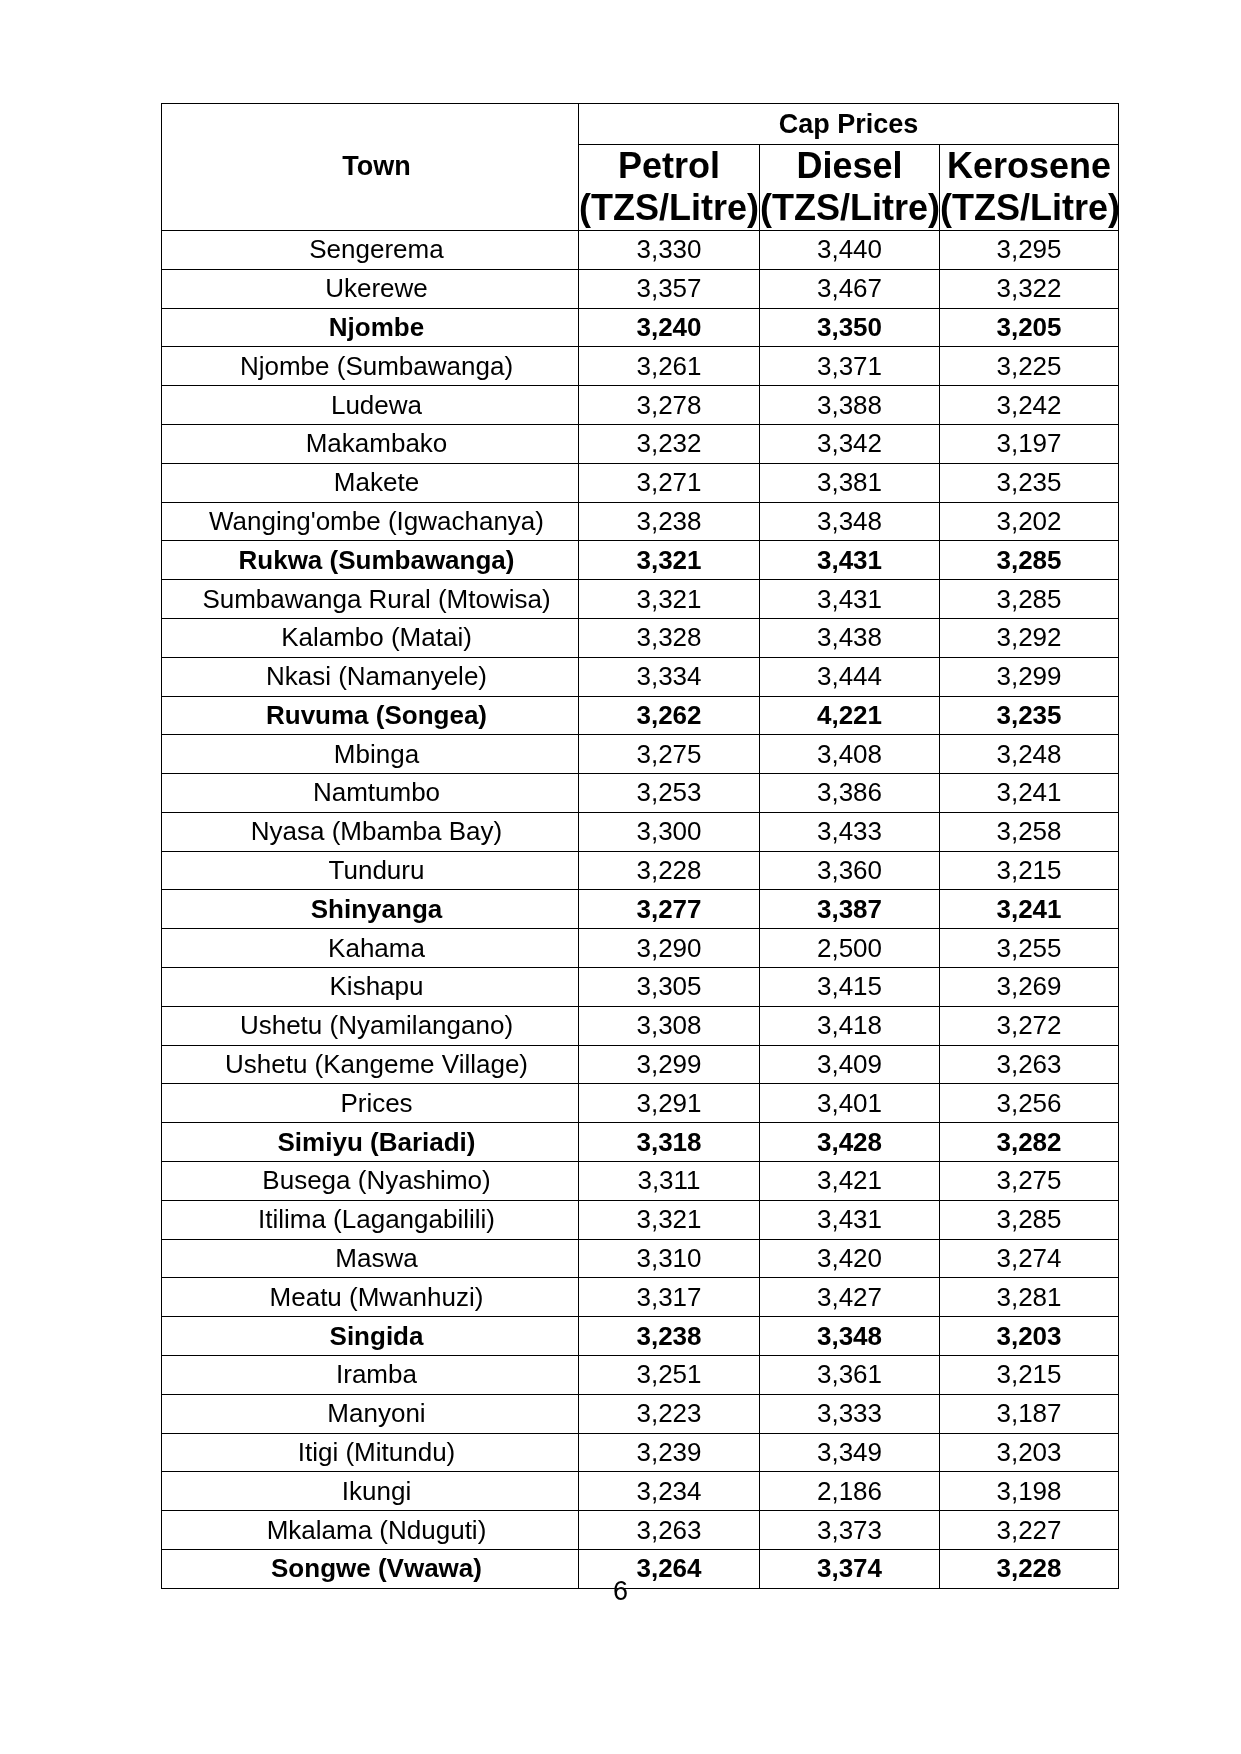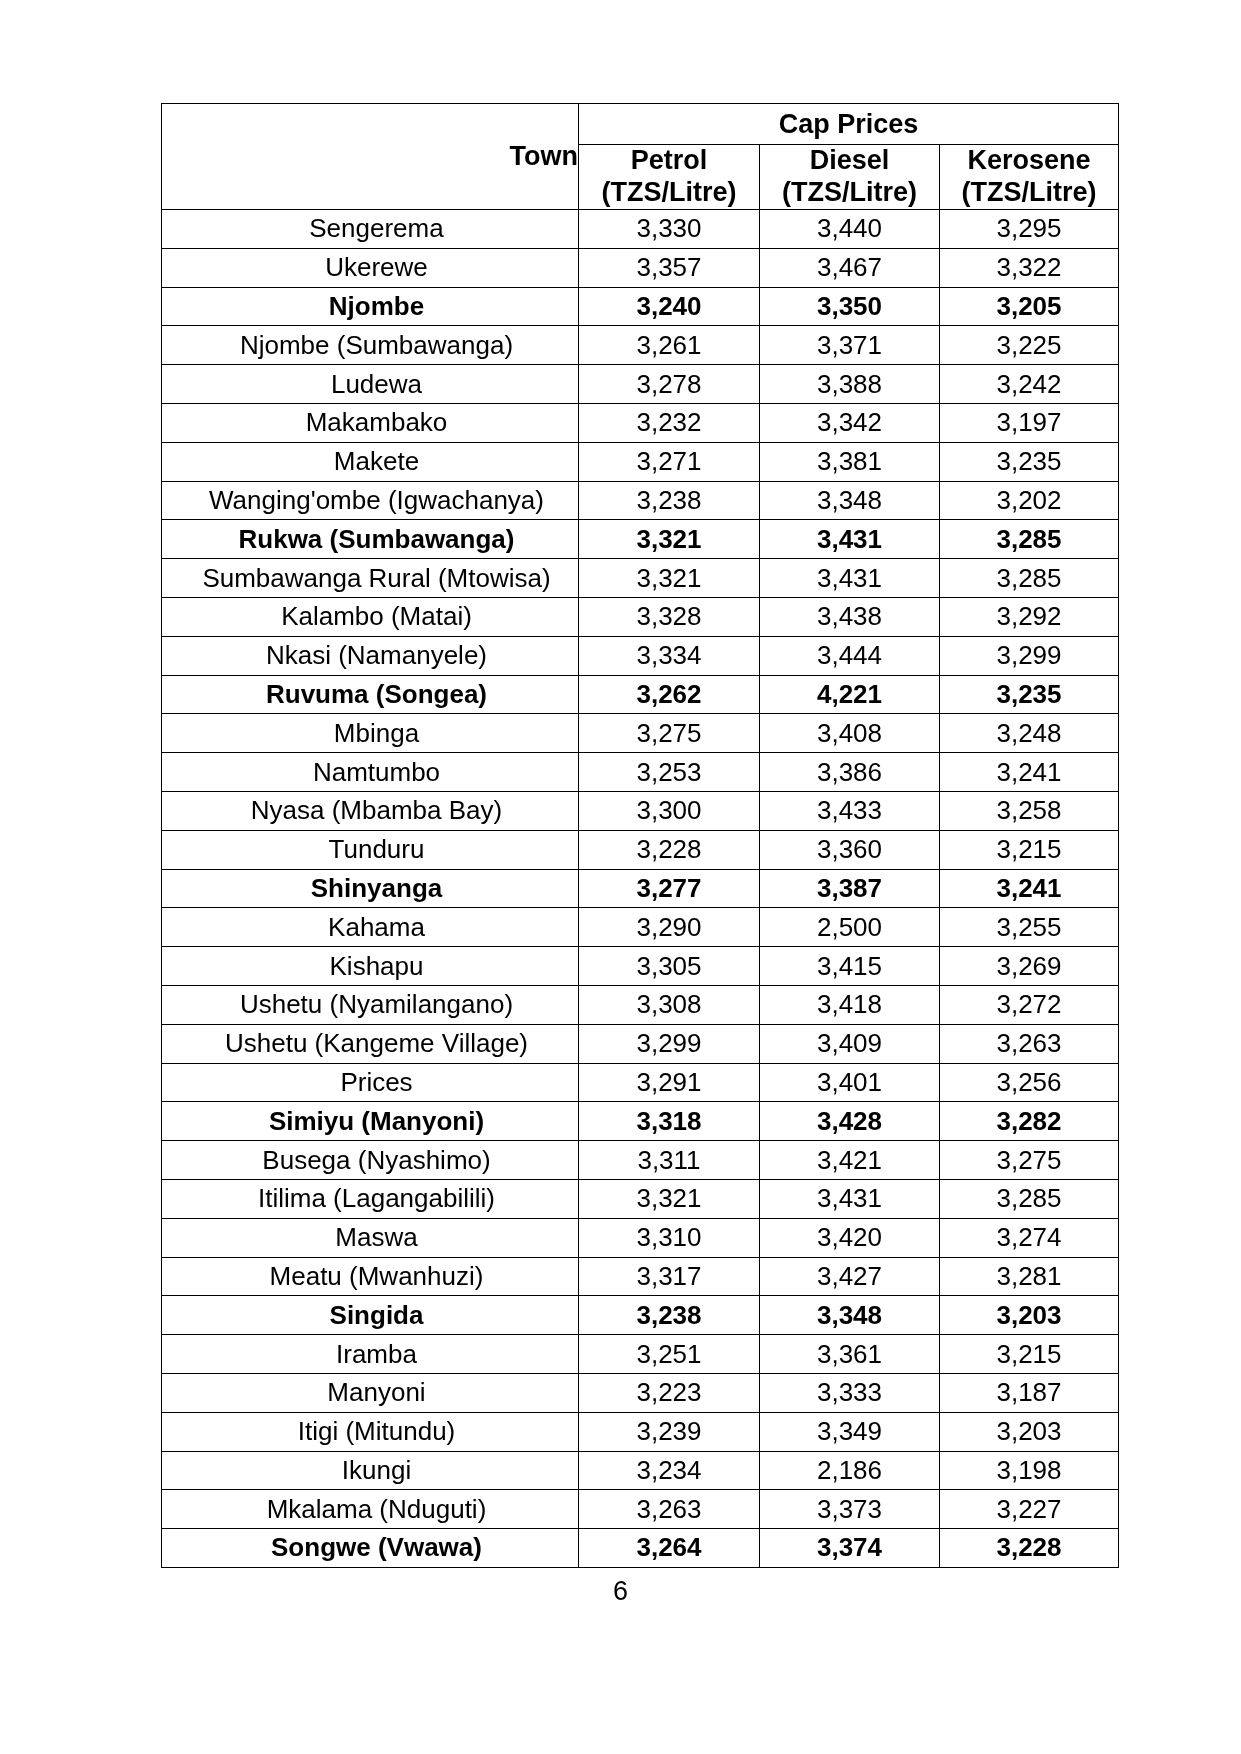--- a/index.html
+++ b/index.html
@@ -22,37 +22,37 @@
     top: 103px;
     width: 957px;
     border-collapse: collapse;
     table-layout: fixed;
   }
   table.cap-prices th,
   table.cap-prices td {
     border: 1.6px solid #000000;
   }
   th.town-header {
-    text-align: right;
+    text-align: center;
     vertical-align: middle;
     padding-left: 13px;
     font-size: 27px;
     font-weight: bold;
   }
   th.group-header {
     height: 41px;
     vertical-align: middle;
     font-size: 27px;
     font-weight: bold;
   }
   th.price-col-header {
     height: 65px;
     text-align: center;
     vertical-align: middle;
-    font-size: 27px;
+    font-size: 36px;
     font-weight: bold;
     line-height: 1.18;
   }
   td.town-cell {
     height: 38.8px;
     text-align: center;
     vertical-align: middle;
     padding-left: 13px;
     font-size: 26px;
   }
@@ -240,21 +240,21 @@
           <td class="num-cell">3,409</td>
           <td class="num-cell">3,263</td>
         </tr>
         <tr>
           <td class="town-cell">Prices</td>
           <td class="num-cell">3,291</td>
           <td class="num-cell">3,401</td>
           <td class="num-cell">3,256</td>
         </tr>
         <tr class="bold-row">
-          <td class="town-cell">Simiyu (Manyoni)</td>
+          <td class="town-cell">Simiyu (Bariadi)</td>
           <td class="num-cell">3,318</td>
           <td class="num-cell">3,428</td>
           <td class="num-cell">3,282</td>
         </tr>
         <tr>
           <td class="town-cell">Busega (Nyashimo)</td>
           <td class="num-cell">3,311</td>
           <td class="num-cell">3,421</td>
           <td class="num-cell">3,275</td>
         </tr>

